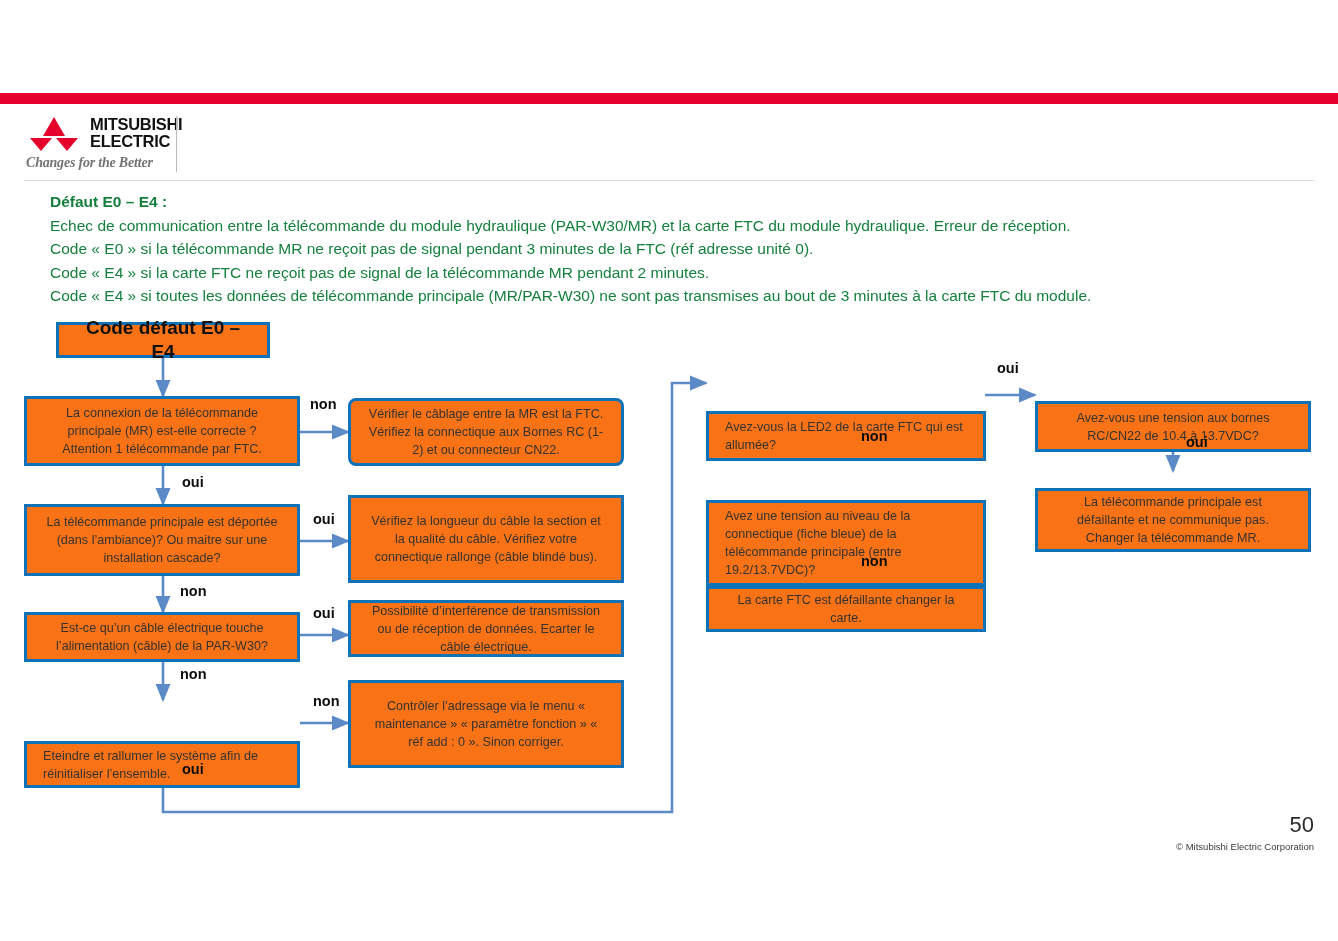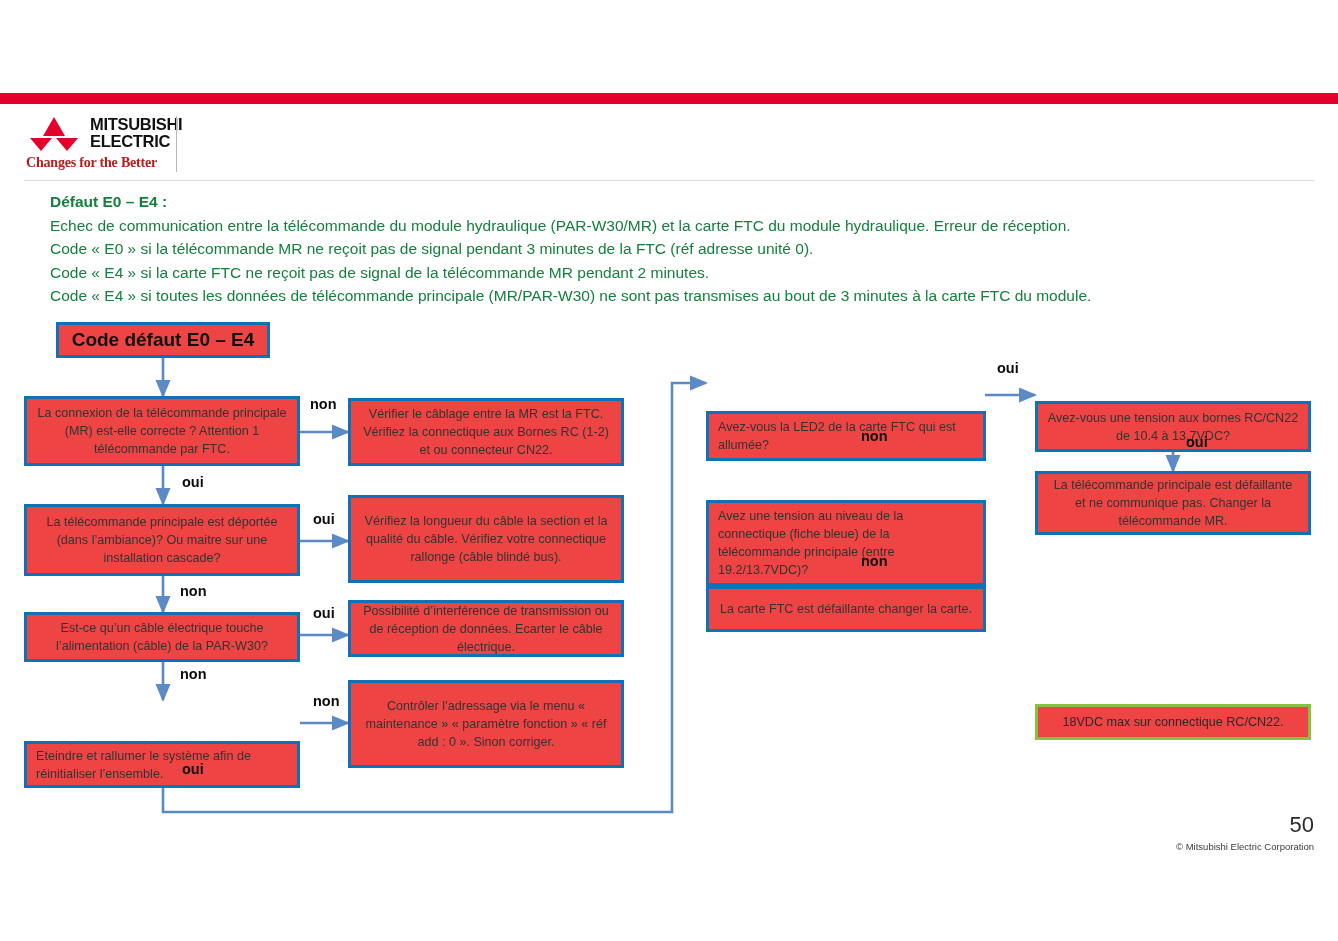--- a/index.html
+++ b/index.html
@@ -26,22 +26,22 @@
   }
   #logo-words{
     position:absolute; left:66px; top:0px;
     font-family:"Liberation Sans", sans-serif;
     font-weight:bold; font-size:16.5px; line-height:17px;
     letter-spacing:-0.3px; color:#111;
   }
   #logo-tagline{
     position:absolute; left:2px; top:39px;
     font-family:"Liberation Serif", serif;
-    font-weight:bold; font-size:14px;
-    color:#b91c1c; letter-spacing:-0.2px;
+    font-style:italic; font-weight:bold; font-size:14px;
+    color:#737373; letter-spacing:-0.2px;
   }
   #logo-divider{
     position:absolute; left:176px; top:116px; width:1px; height:56px;
     background:#b9b9b9;
   }
   #header-rule{
     position:absolute; left:24px; top:180px; width:1290px; height:1px;
     background:#d9d9d9;
   }
 
@@ -55,26 +55,26 @@
 
   
   #flow{
     position:absolute; left:0; top:0; width:1338px; height:941px;
   }
   #wires{ position:absolute; left:0; top:0; width:1338px; height:941px; }
 
   .node{
     position:absolute;
     border:3px solid #0e72b9;
-    background:#ef4444;
+    background:#f97316;
     display:flex; align-items:center; justify-content:center;
     text-align:center;
     font-size:12.6px; line-height:18px;
     color:#333333;
-    padding:4px 9px;
+    padding:4px 16px;
   }
   .node.left-align{ text-align:left; justify-content:flex-start;margin-top:41px; }
   .node.start{
     border-width:3px;
     font-size:19px; font-weight:bold; color:#111111; line-height:24px;
   }
   .node.note{
     border:3px solid #84c341;
     font-size:12.6px; color:#2a2a2a;
   }
@@ -161,21 +161,21 @@
       <line x1="847" y1="545" x2="847" y2="586" marker-end="url(#ah)"></line>
 
       <line x1="1173" y1="421" x2="1173" y2="471" marker-end="url(#ah)"></line>
     </g>
   </svg>
 
   <div class="node start" style="left:56px; top:322px; width:214px; height:36px;">Code défaut E0 – E4</div>
 
   <div class="node" style="left:24px; top:396px; width:276px; height:70px;">La connexion de la télécommande principale (MR) est-elle correcte ? Attention 1 télécommande par FTC.</div>
 
-  <div class="node" style="left:348px; top:398px; width:276px; height:68px;">Vérifier le câblage entre la MR est la FTC. Vérifiez la connectique aux Bornes RC (1-2) et ou connecteur CN22.</div>
+  <div class="node" style="left:348px; top:398px; width:276px; height:68px;border-radius:8px;">Vérifier le câblage entre la MR est la FTC. Vérifiez la connectique aux Bornes RC (1-2) et ou connecteur CN22.</div>
 
   <div class="node" style="left:24px; top:504px; width:276px; height:72px;">La télécommande principale est déportée (dans l’ambiance)? Ou maitre sur une installation cascade?</div>
 
   <div class="node" style="left:348px; top:495px; width:276px; height:88px;">Vérifiez la longueur du câble la section et la qualité du câble. Vérifiez votre connectique rallonge (câble blindé bus).</div>
 
   <div class="node" style="left:24px; top:612px; width:276px; height:50px;">Est-ce qu’un câble électrique touche l’alimentation (câble) de la PAR-W30?</div>
 
   <div class="node" style="left:348px; top:600px; width:276px; height:57px;">Possibilité d’interférence de transmission ou de réception de données. Ecarter le câble électrique.</div>
 
   <div class="node left-align" style="left:24px; top:700px; width:276px; height:47px;">Eteindre et rallumer le système afin de réinitialiser l’ensemble.</div>
@@ -183,23 +183,22 @@
   <div class="node" style="left:348px; top:680px; width:276px; height:88px;">Contrôler l’adressage via le menu « maintenance » « paramètre fonction » « réf add : 0 ». Sinon corriger.</div>
 
   <div class="node left-align" style="left:706px; top:370px; width:280px; height:50px;">Avez-vous la LED2 de la carte FTC qui est allumée?</div>
 
   <div class="node left-align" style="left:706px; top:459px; width:280px; height:86px;">Avez une tension au niveau de la connectique (fiche bleue) de la télécommande principale (entre 19.2/13.7VDC)?</div>
 
   <div class="node" style="left:706px; top:586px; width:280px; height:46px;">La carte FTC est défaillante changer la carte.</div>
 
   <div class="node" style="left:1035px; top:370px; width:276px; height:51px;margin-top:31px;">Avez-vous une tension aux bornes RC/CN22 de 10.4 à 13.7VDC?</div>
 
-  <div class="node" style="left:1035px; top:471px; width:276px; height:64px;">La télécommande principale est défaillante et ne communique pas. Changer la télécommande MR.</div>
-
-  <div class="node note" style="left:1035px; top:704px; width:276px; height:36px;">18VDC max sur connectique RC/CN22.</div>
+  <div class="node" style="left:1035px; top:488px; width:276px; height:64px;">La télécommande principale est défaillante et ne communique pas. Changer la télécommande MR.</div>
+
 
   <div class="edge-label" style="left:310px; top:396px;">non</div>
   <div class="edge-label" style="left:182px; top:474px;">oui</div>
   <div class="edge-label" style="left:313px; top:511px;">oui</div>
   <div class="edge-label" style="left:180px; top:583px;">non</div>
   <div class="edge-label" style="left:313px; top:605px;">oui</div>
   <div class="edge-label" style="left:180px; top:666px;">non</div>
   <div class="edge-label" style="left:313px; top:693px;">non</div>
   <div class="edge-label" style="left:182px; top:761px;">oui</div>
   <div class="edge-label" style="left:997px; top:360px;">oui</div>

